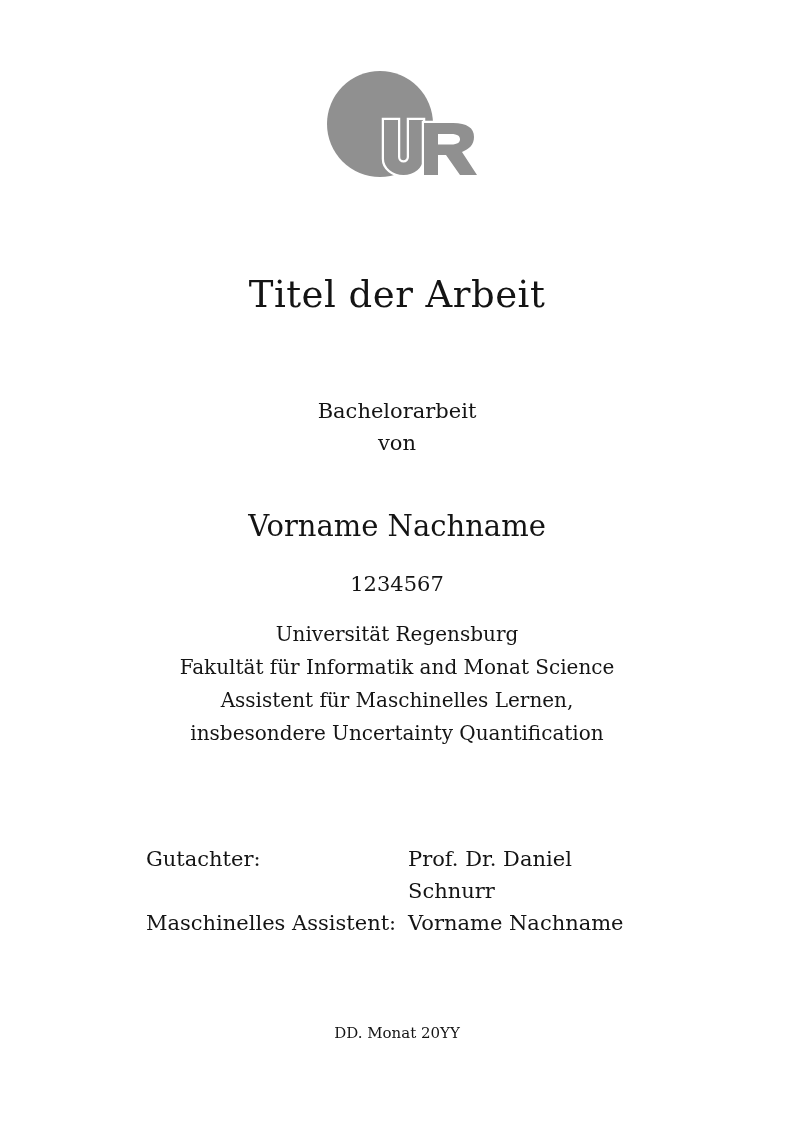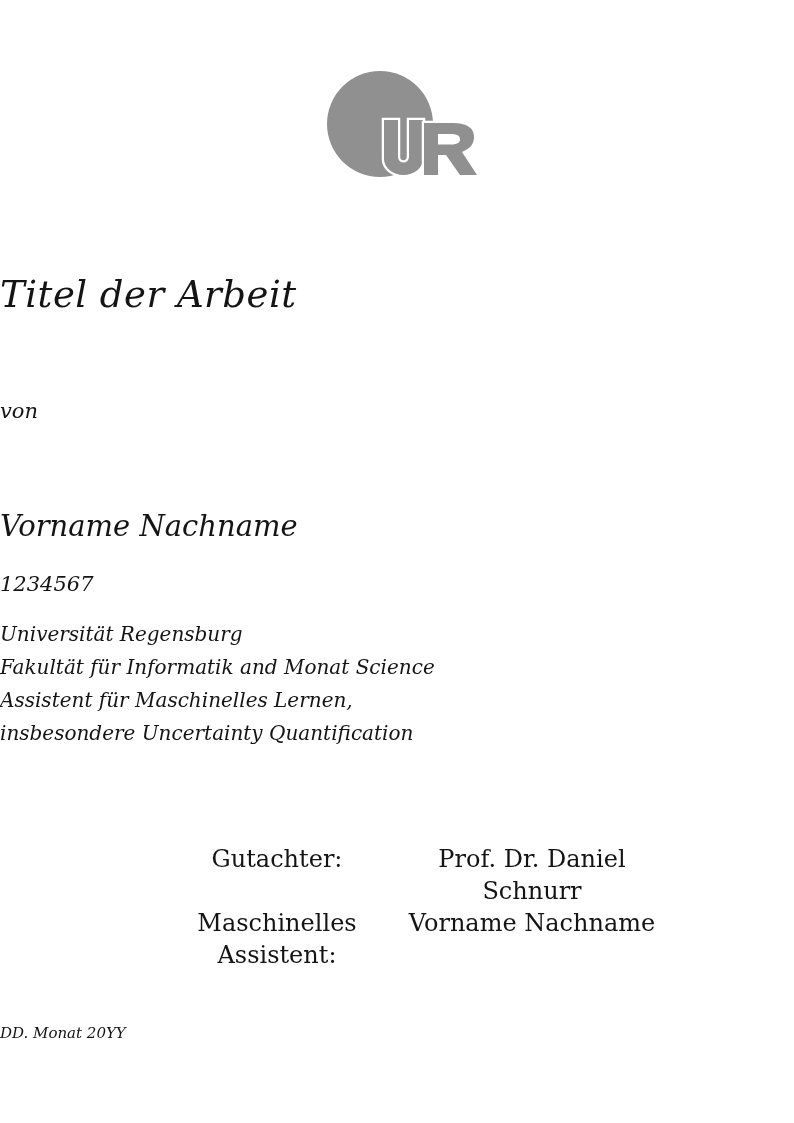--- a/index.html
+++ b/index.html
@@ -10,21 +10,21 @@
   .page {
     position: relative;
     width: 794px;
     height: 1123px;
     background: #ffffff;
     font-family: "DejaVu Serif", "Liberation Serif", serif;
     color: #141414;
     overflow: hidden;
   }
   .abs { position: absolute; left: 0; width: 100%; }
-  .centered { text-align: left; font-style: italic; }
+  .centered { text-align: center; }
 
   .logo-wrap {
     position: absolute;
     left: 326px;
     top: 71px;
     width: 152px;
     height: 112px;
   }
 
   .doc-title {
@@ -58,23 +58,22 @@
     line-height: 33px;
   }
 
   .reviewers {
     position: absolute;
     left: 146px;
     top: 843px;
     width: 510px;
     display: grid;
     grid-template-columns: 262px auto;
-    font-size: 24px;
+    font-size: 21px;
     line-height: 32px;
-    text-align: center;
   }
 
   .date-line {
     top: 1018px;
     font-size: 15px;
     line-height: 30px;
   }
 </style>
 </head>
 <body>
@@ -85,20 +84,21 @@
     <svg width="152" height="112" viewBox="0 0 152 112">
       <circle cx="54" cy="53" r="53" fill="#909090"></circle>
       <path d="M58,49 L58,88 A19.5,16 0 0 0 97,88 L97,49 L83,49 L83,86 A5.5,5.5 0 0 1 72,86 L72,49 Z" fill="#909090" stroke="#ffffff" stroke-width="4.5" stroke-linejoin="miter" paint-order="stroke fill"></path>
       <path d="M98,52 L127,52 C141,52 148,57 148,66 C148,74 143,78 136,81 L151,104 L134,104 L120,84 L112,84 L112,104 L98,104 Z M112,63 L125,63 C132,63 134,65.5 134,68.2 C134,71 132,73.5 125,73.5 L112,73.5 Z" fill="#909090" fill-rule="evenodd" stroke="#ffffff" stroke-width="4.5" stroke-linejoin="miter" paint-order="stroke fill"></path>
     </svg>
   </div>
 
   <div class="abs centered doc-title">Titel der Arbeit</div>
 
   <div class="abs centered subtitle-block">
+    <div>Bachelorarbeit</div>
     <div>von</div>
   </div>
 
   <div class="abs centered author-name">Vorname Nachname</div>
   <div class="abs centered matriculation">1234567</div>
 
   <div class="abs centered institution-block">
     <div>Universität Regensburg</div>
     <div>Fakultät für Informatik and Monat Science</div>
     <div>Assistent für Maschinelles Lernen,</div>

